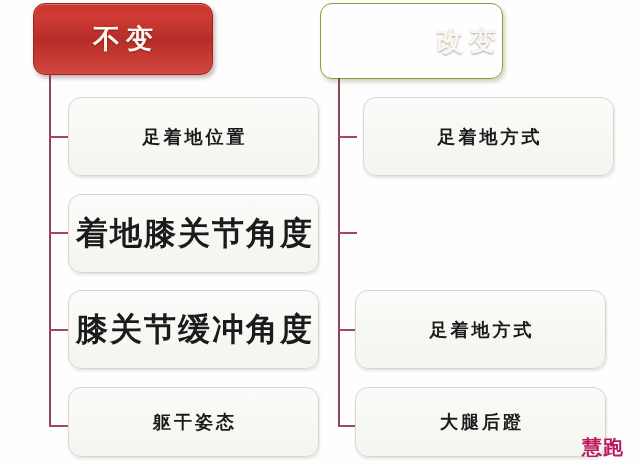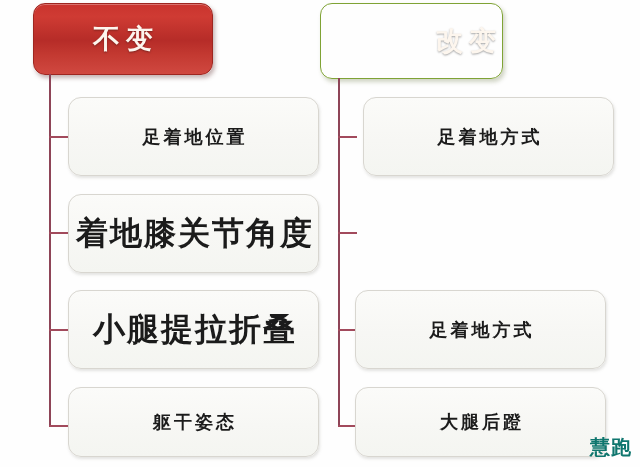--- a/index.html
+++ b/index.html
@@ -107,26 +107,26 @@
     color: #1b1b1b;
     letter-spacing: 3px;
     text-indent: 3px;
     white-space: nowrap;
   }
   .item-label.tight { font-size: 32px; letter-spacing: 2px; }
 
   
   .watermark {
     position: absolute;
-    right: 8px;
+    right: 16px;
     bottom: 6px;
     font-family: "DejaVu Sans", "Liberation Sans", sans-serif;
     font-size: 20px;
     font-weight: bold;
-    color: #0f766e;
+    color: #be185d;
     letter-spacing: 1px;
     user-select: none;
   }
 </style>
 </head>
 <body>
 
 <div id="diagram">
 
   <div class="header-box header-unchanged">
@@ -142,21 +142,21 @@
 
   <div class="item-box" style="left:68px; top:97px; width:251px; height:79px;">
     <span class="item-label">足着地位置</span>
   </div>
 
   <div class="item-box" style="left:68px; top:194px; width:251px; height:79px;">
     <span class="item-label tight">着地膝关节角度</span>
   </div>
 
   <div class="item-box" style="left:68px; top:290px; width:251px; height:79px;">
-    <span class="item-label tight">小腿提拉折叠</span>
+    <span class="item-label tight">膝关节缓冲角度</span>
   </div>
 
   <div class="item-box" style="left:68px; top:387px; width:251px; height:70px;text-align:center;">
     <span class="item-label">躯干姿态</span>
   </div>
 
   <div class="header-box header-changed">
     <span>改变</span>
   </div>
 

